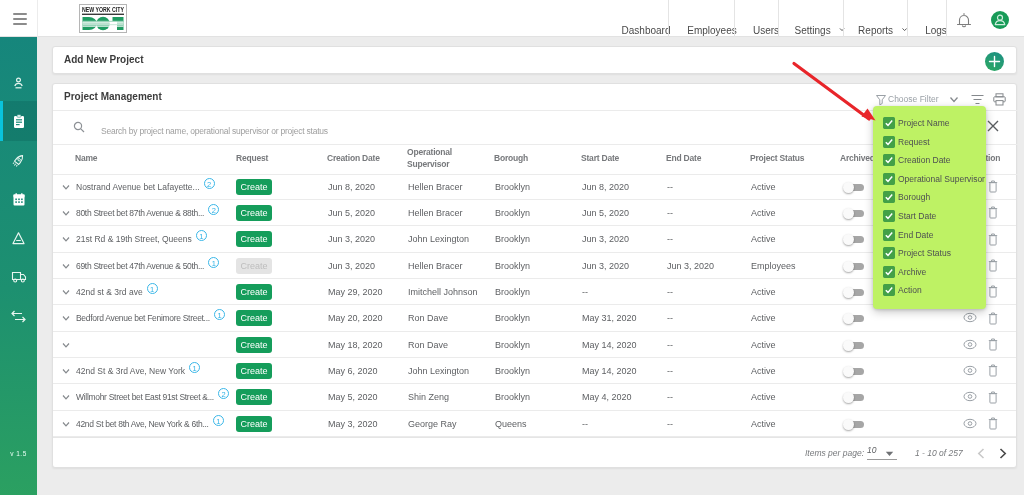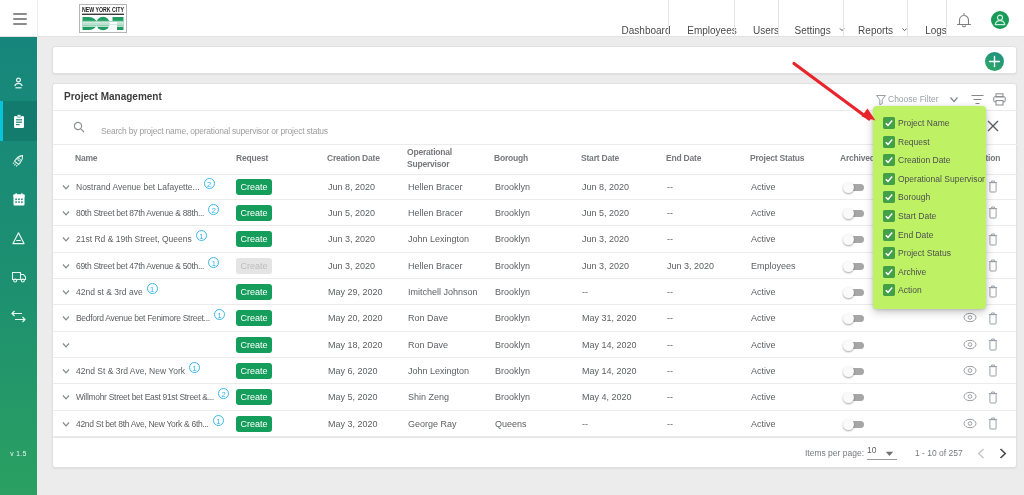--- a/index.html
+++ b/index.html
@@ -52,21 +52,21 @@
 .c-sd { left:529px; }
 .c-ed { left:614px; }
 .c-ps { left:698px; }
 .toggle { position:absolute; left:790px; top:8px; width:21px; height:11px; }
 .tg-track { position:absolute; left:1px; top:2px; width:20px; height:7px; border-radius:4px; background:#a6a6a6; }
 .tg-knob { position:absolute; left:0; top:0; width:11px; height:11px; border-radius:50%; background:#fafafa; box-shadow:0 1px 2px rgba(0,0,0,0.35); }
 .eye { position:absolute; left:910px; top:7px; }
 .trash { position:absolute; left:934.5px; top:6.5px; }
 
 
-#pager { position:absolute; left:0; top:353.2px; width:963px; height:30px; border-top:1px solid #e5e5e5; font-size:9px; color:#76787b; }
+#pager { position:absolute; left:0; top:353.2px; width:963px; height:30px; border-top:1px solid #e5e5e5; font-size:9px; color:#76787b;font-style:italic; }
 
 
 #dropdown { position:absolute; left:873px; top:106px; width:113px; height:203px; background:#bef264; border-radius:4px; box-shadow:0 3px 10px rgba(0,0,0,0.22), 0 1px 3px rgba(0,0,0,0.14); z-index:40; padding-top:8px; }
 .ditem { position:relative; height:18.6px; }
 .dcb { position:absolute; left:10px; top:3px; width:12px; height:12px; background:#43a047; border-radius:2px; }
 .dlb { position:absolute; left:25px; top:0; line-height:18.6px; font-size:8.5px; color:#4d4f52; white-space:nowrap; }
 
 #xclose { position:absolute; left:987px; top:120px; width:12px; height:12px; z-index:45; }
 #arrow { position:absolute; left:780px; top:50px; z-index:50; }
 </style>
@@ -187,20 +187,21 @@
   <div class="sbicon" style="top:272px">
     <svg width="15" height="13" viewBox="0 0 15 13">
       <path d="M3.5 1 L1 3.5 L3.5 6 M1 3.5 L11 3.5" fill="none" stroke="#e8f6f0" stroke-width="1.2"></path>
       <path d="M11.5 7 L14 9.5 L11.5 12 M14 9.5 L4 9.5" fill="none" stroke="#e8f6f0" stroke-width="1.2"></path>
     </svg>
   </div>
   <div id="sb-ver">v 1.5</div>
 </div>
 
 <div class="card" id="card-add">
+  <div class="title">Add New Project</div>
   <div id="fab">
     <svg width="19" height="19" viewBox="0 0 19 19">
       <path d="M9.5 4.5 L9.5 14.5 M4.5 9.5 L14.5 9.5" stroke="#ffffff" stroke-width="1.4" stroke-linecap="round"></path>
     </svg>
   </div>
 </div>
 
 <div class="card" id="card-pm">
   <div id="pm-title">Project Management</div>
   <div id="choose-filter">

